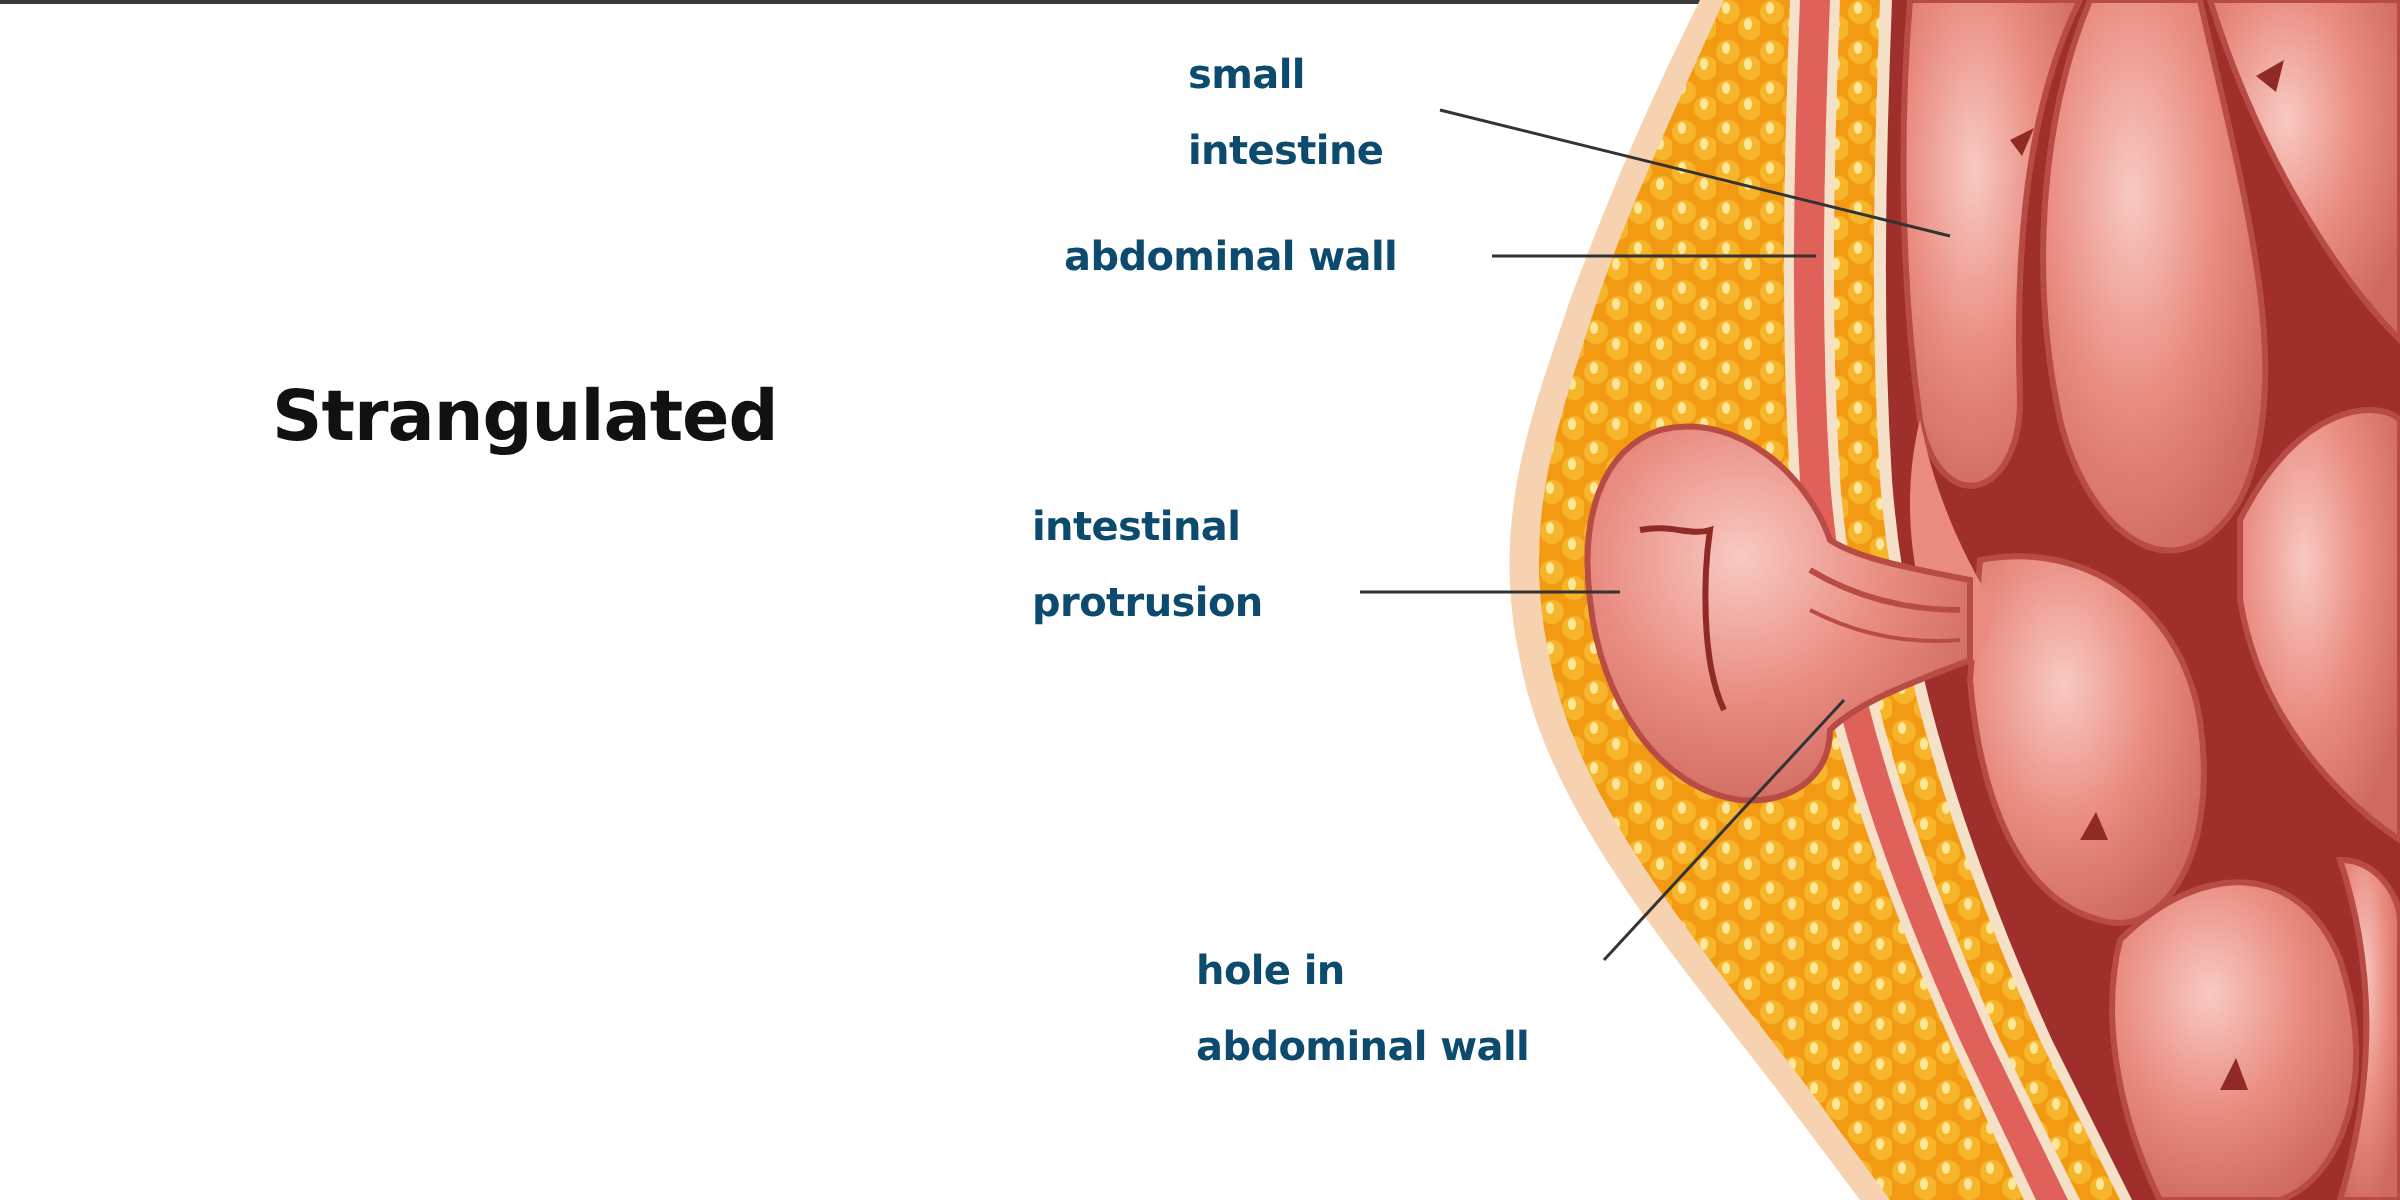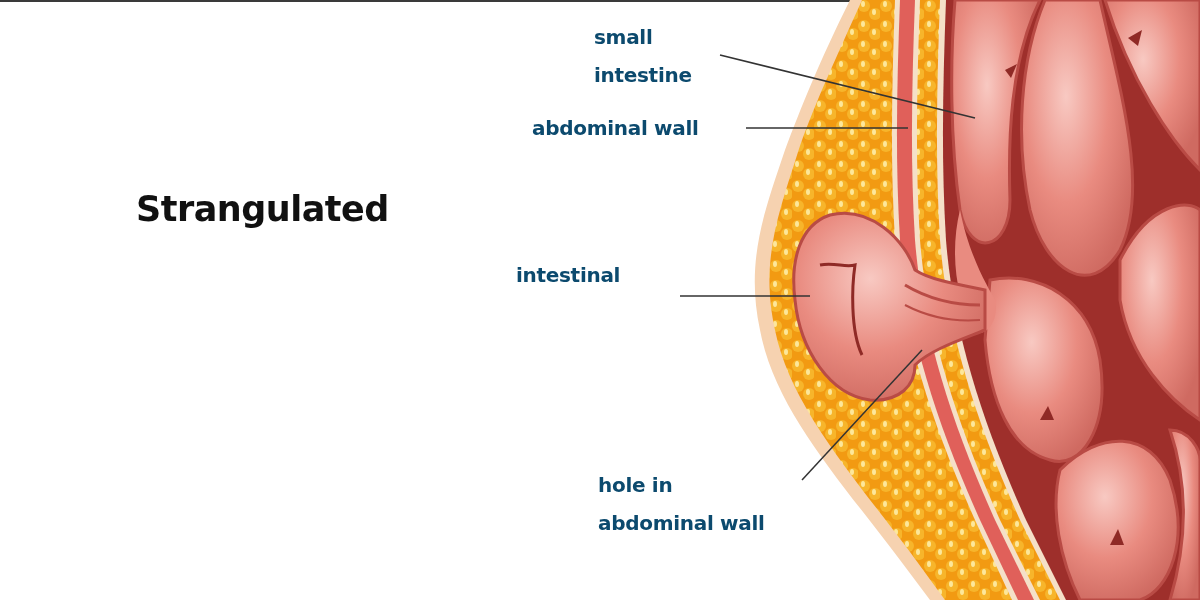--- a/index.html
+++ b/index.html
@@ -94,20 +94,21 @@
 
 <div class="label" style="left:594px; top:18px;">
   <span>small</span>
   <span>intestine</span>
 </div>
 
 <div class="label" style="left:532px; top:109px;">
   <span>abdominal wall</span>
 </div>
 
-<div class="label" style="left:516px; top:256px;">
+<div class="label" style="left:516px; top:244px;">
   <span>intestinal</span>
+  <span>protrusion</span>
 </div>
 
 <div class="label" style="left:598px; top:466px;">
   <span>hole in</span>
   <span>abdominal wall</span>
 </div>
 
 </body></html>

